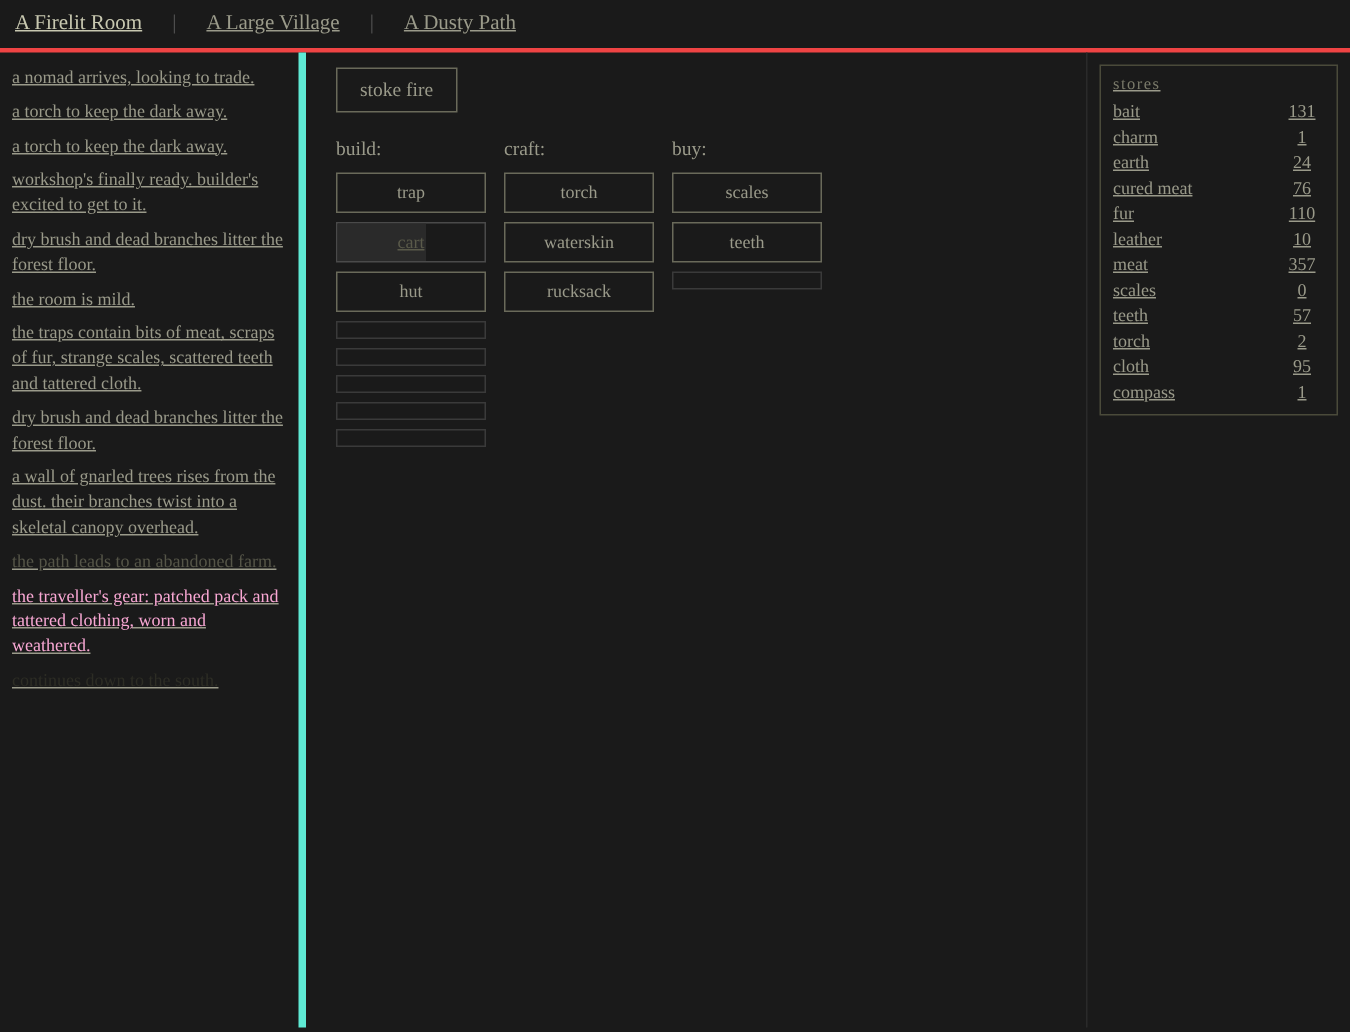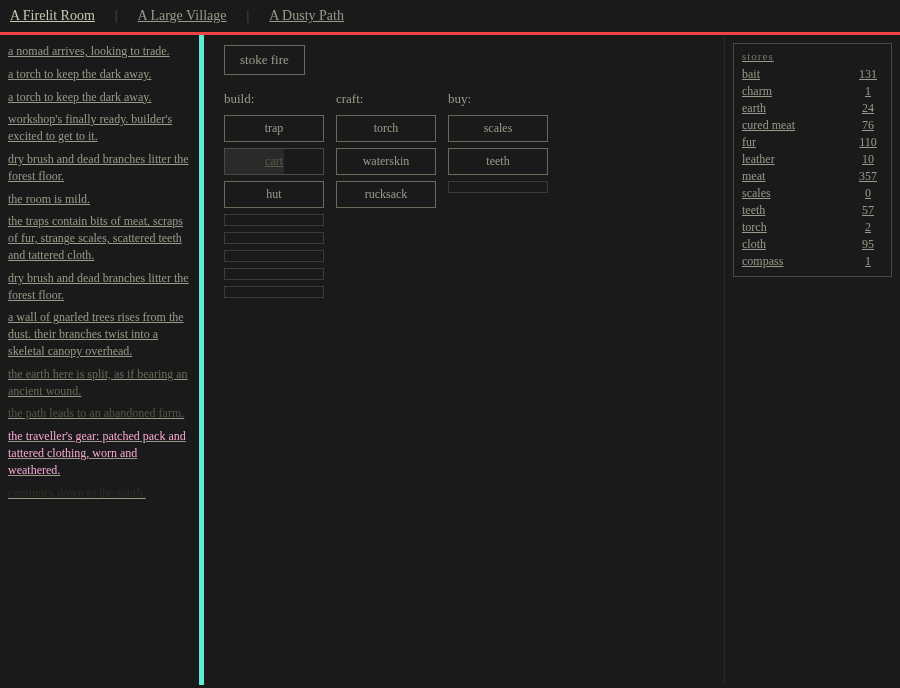--- a/index.html
+++ b/index.html
@@ -174,21 +174,20 @@
   <div class="log-panel">
     <div class="log-entry">a nomad arrives, looking to trade.</div>
     <div class="log-entry">a torch to keep the dark away.</div>
     <div class="log-entry">a torch to keep the dark away.</div>
     <div class="log-entry">workshop's finally ready. builder's excited to get to it.</div>
     <div class="log-entry">dry brush and dead branches litter the forest floor.</div>
     <div class="log-entry">the room is mild.</div>
     <div class="log-entry">the traps contain bits of meat, scraps of fur, strange scales, scattered teeth and tattered cloth.</div>
     <div class="log-entry">dry brush and dead branches litter the forest floor.</div>
     <div class="log-entry">a wall of gnarled trees rises from the dust. their branches twist into a skeletal canopy overhead.</div>
-    <div class="log-entry faded-1">the earth here is split, as if bearing an ancient wound.</div>
     <div class="log-entry faded-2">the path leads to an abandoned farm.</div>
     <div class="log-entry faded-3">the traveller's gear: patched pack and tattered clothing, worn and weathered.</div>
     <div class="log-entry faded-4">continues down to the south.</div>
   </div>
 
   <div class="center-panel">
 
     <button class="stoke-btn">stoke fire</button>
 
     <div class="sections-row">

